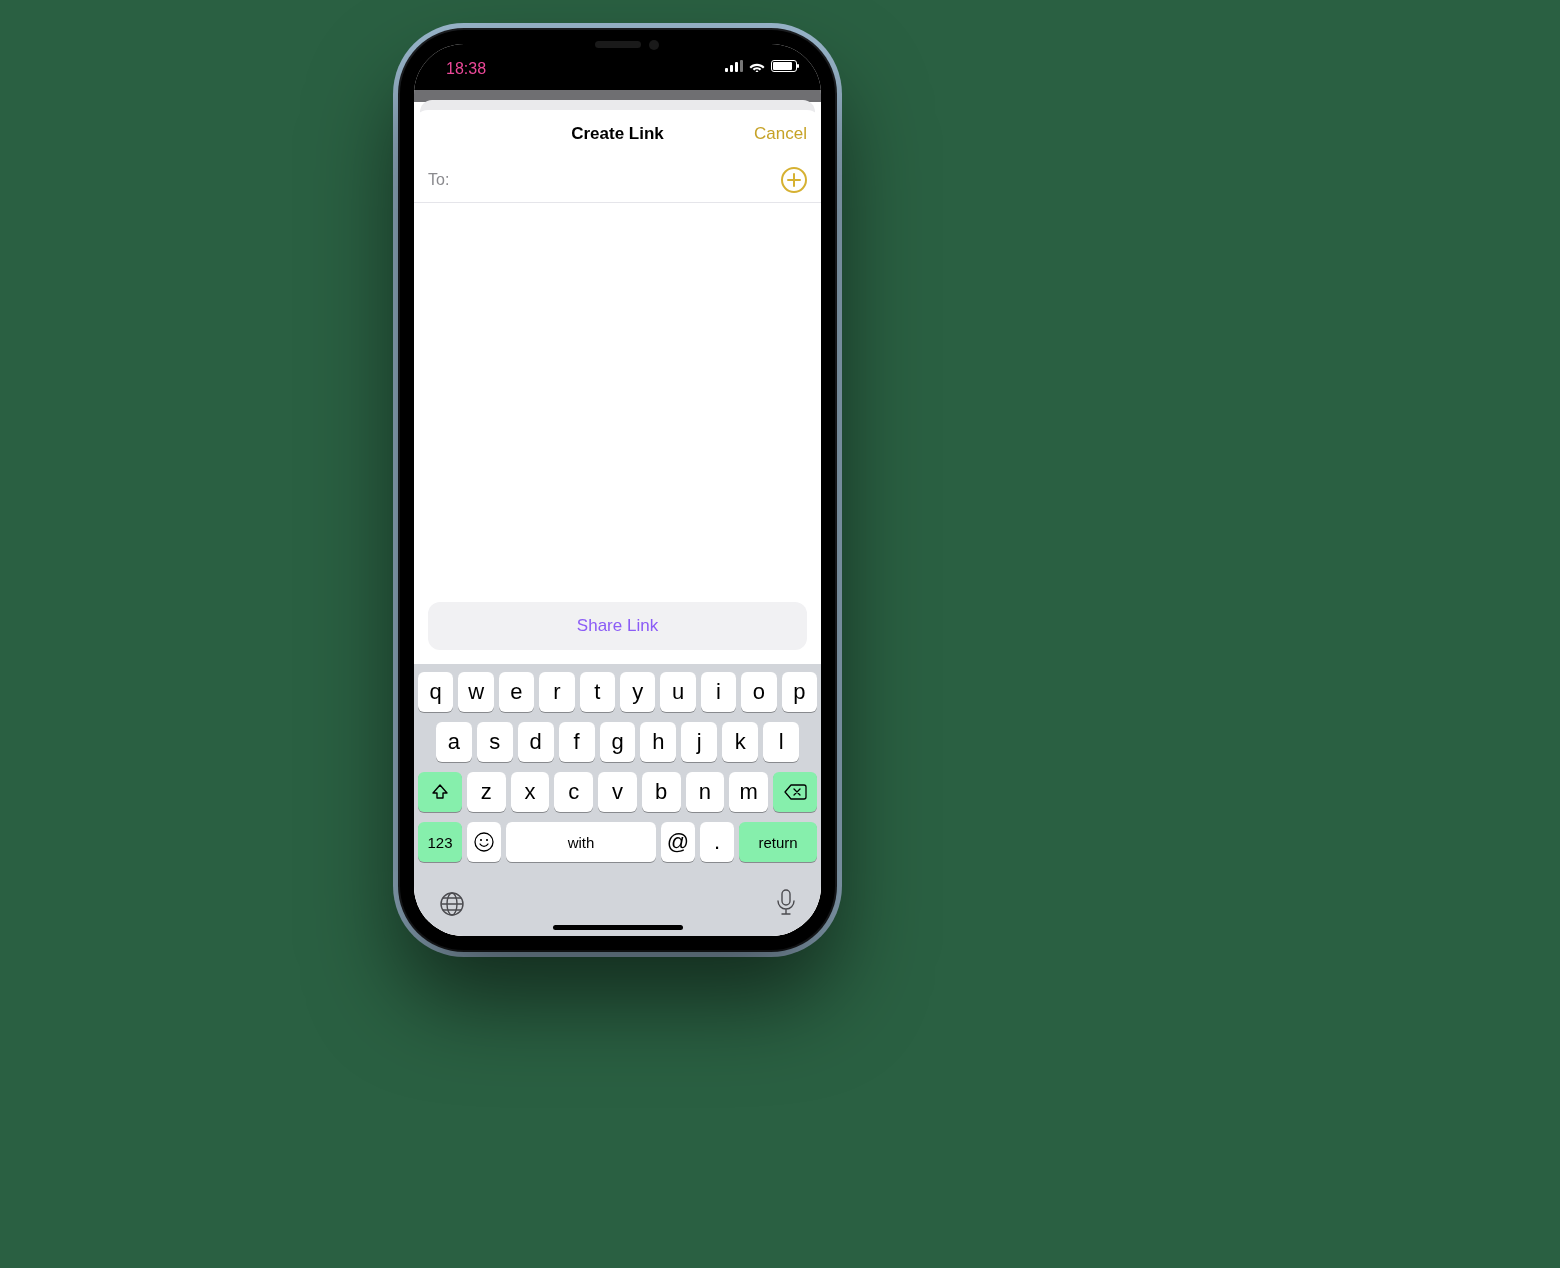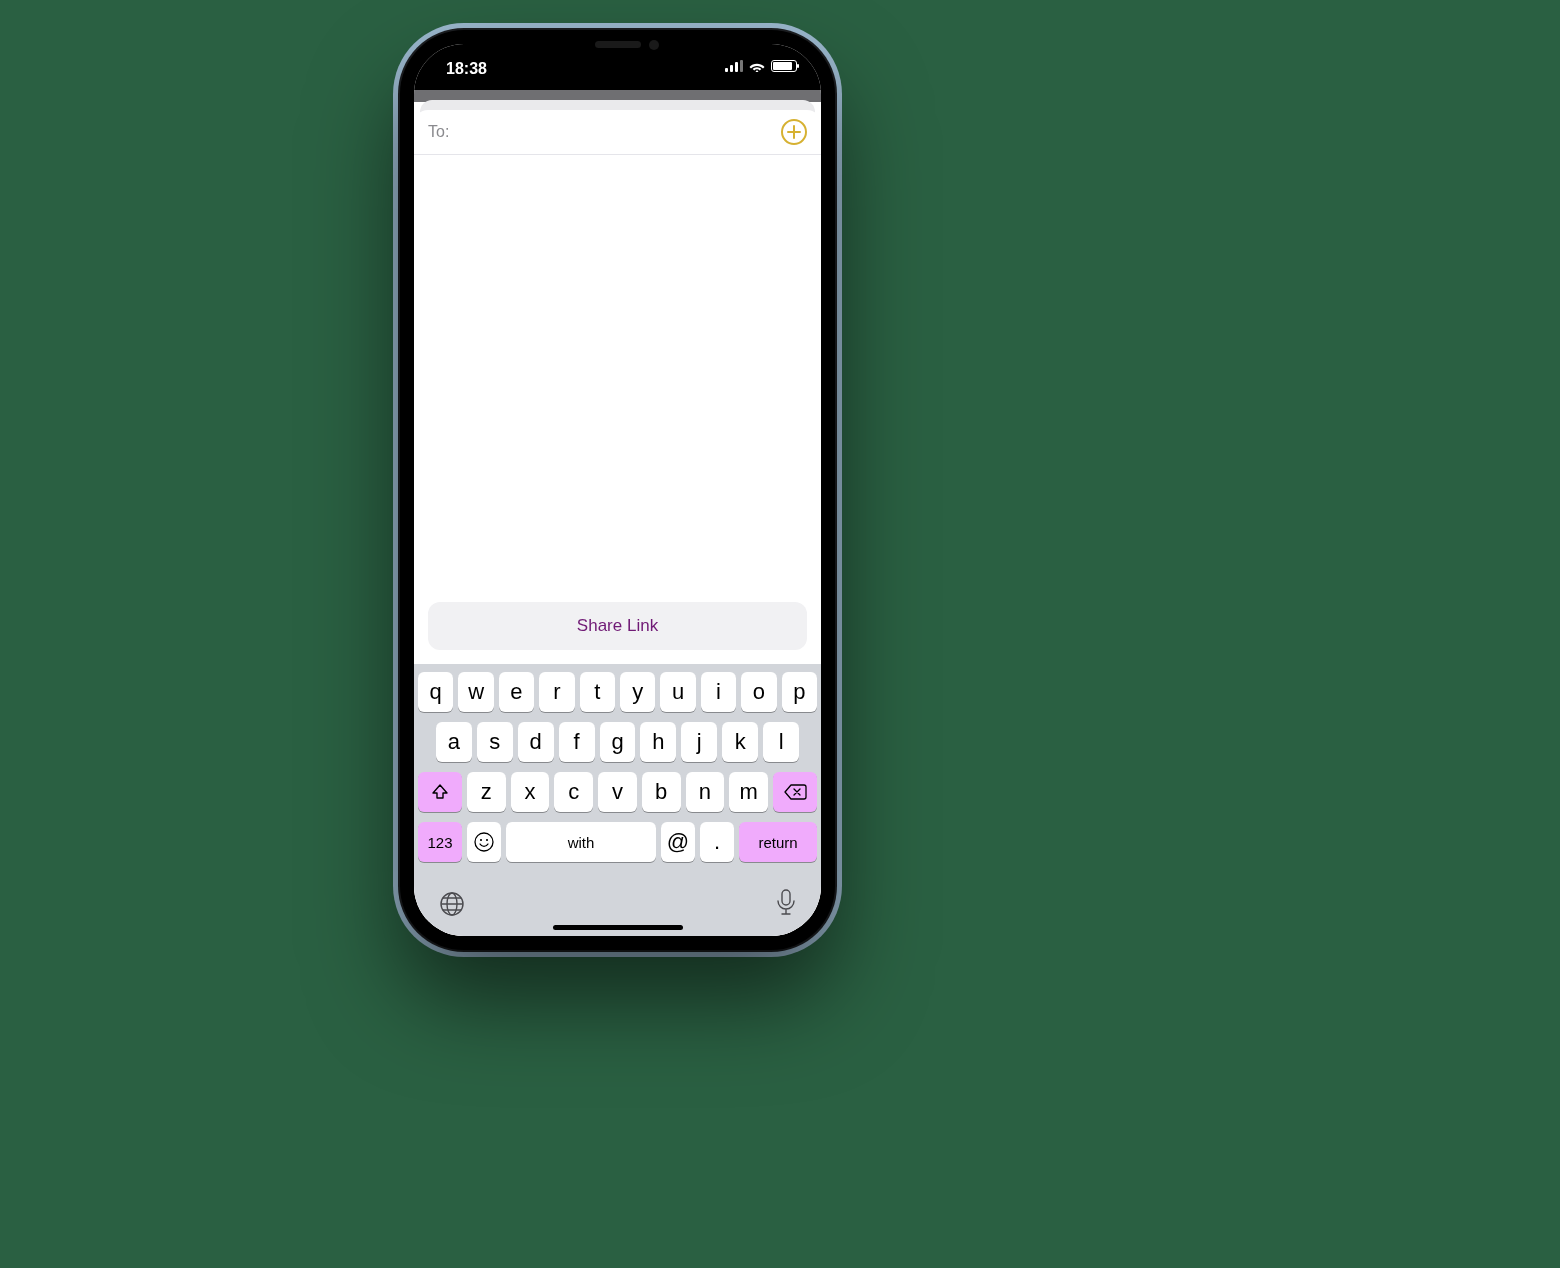--- a/index.html
+++ b/index.html
@@ -54,22 +54,22 @@
     position:absolute; inset:14px;
     border-radius:50px;
     background:#fff;
     overflow:hidden;
   }
 
   
   .statusbar {
     position:relative;
     height:46px; width:100%;
-    background:#000; color:#ffffff;
-    font-weight:700; font-size:16px;
+    background:#000; color:#ec4899;
+    font-weight:400; font-size:16px;
   }
   .sb-time{ position:absolute; left:32px; top:16px; }
   .sb-right{ position:absolute; right:24px; top:16px; display:flex; gap:6px; align-items:center; }
   .cell{ display:inline-flex; gap:2px; align-items:flex-end; height:12px;}
   .cell i{ width:3px; background:#fff; border-radius:1px;}
   .cell i:nth-child(1){height:4px;} .cell i:nth-child(2){height:7px;}
   .cell i:nth-child(3){height:10px; background:#fff;} .cell i:nth-child(4){height:12px; background:#777;}
   .wifi{ width:16px; height:12px; position:relative;}
   .wifi svg{display:block;}
   .batt{ width:26px; height:12px; border:1px solid #fff; border-radius:3px; position:relative; box-sizing:border-box;}
@@ -112,41 +112,41 @@
   .body{
     padding:12px 14px; color:#818186; font-size:15px; line-height:1.35;
   }
   .body p{margin:0 0 14px 0;}
   .blurrow{ display:inline-block; filter:blur(4px); color:#bdbdc0;}
 
   .spacer{ flex:1; }
 
   .share-btn{
     margin:0 14px 14px 14px; height:48px; border-radius:12px;
-    background:#f1f1f3; color:#701a75; font-size:17px;
+    background:#f1f1f3; color:#8b5cf6; font-size:17px;
     display:flex; align-items:center; justify-content:center;
   }
 
   
   .keyboard{
     background:#d2d5da; padding:8px 4px 6px 4px;
   }
   .krow{ display:flex; gap:5px; justify-content:center; margin-bottom:10px;}
   .key{
     background:#fff; border-radius:6px;
     box-shadow:0 1px 0 rgba(0,0,0,.35);
     height:40px; display:flex; align-items:center; justify-content:center;
     font-size:22px; color:#000; flex:1;
     min-width:0;
   }
   .krow.r1 .key{ flex:1; }
   .krow.r2{ padding:0 18px; }
   .krow.r3{ }
   .key.fn{
-    background:#f0abfc; font-size:15px;
+    background:#86efac; font-size:15px;
   }
   .key.fn.shift, .key.fn.del{ flex:0 0 44px; }
   .key.fn.num{ flex:0 0 44px; font-size:15px; }
   .key.fn.emoji{ flex:0 0 34px; background:#fff; font-size:20px;}
   .key.space{ flex:1.9; font-size:15px;}
   .key.at{ flex:0 0 34px;}
   .key.dot{ flex:0 0 34px;}
   .key.fn.return{ flex:0 0 78px; font-size:15px;}
   .key svg{display:block;}
 
@@ -190,20 +190,24 @@
             <i></i>
           </span>
       </div>
     </div>
 
     <div class="scrim"></div>
     <div class="bg-card"></div>
 
     <div class="sheet">
 
+      <div class="nav">
+        <div class="nav-title">Create Link</div>
+        <div class="nav-cancel">Cancel</div>
+      </div>
 
       <div class="to-row">
         <span class="to-label">To:</span>
         <input class="to-input" type="text" style="">
         <span class="add-btn">
           <svg width="14" height="14" viewBox="0 0 14 14">
               <path d="M7 1v12M1 7h12" stroke="#d6b132" stroke-width="2" stroke-linecap="round"></path>
             </svg>
         </span>
       </div>

